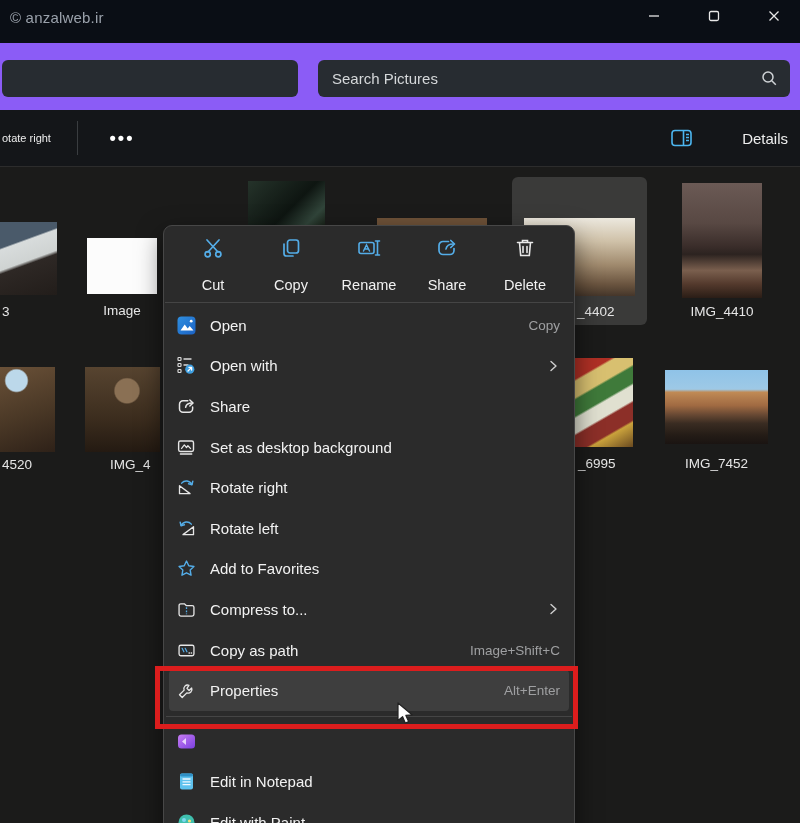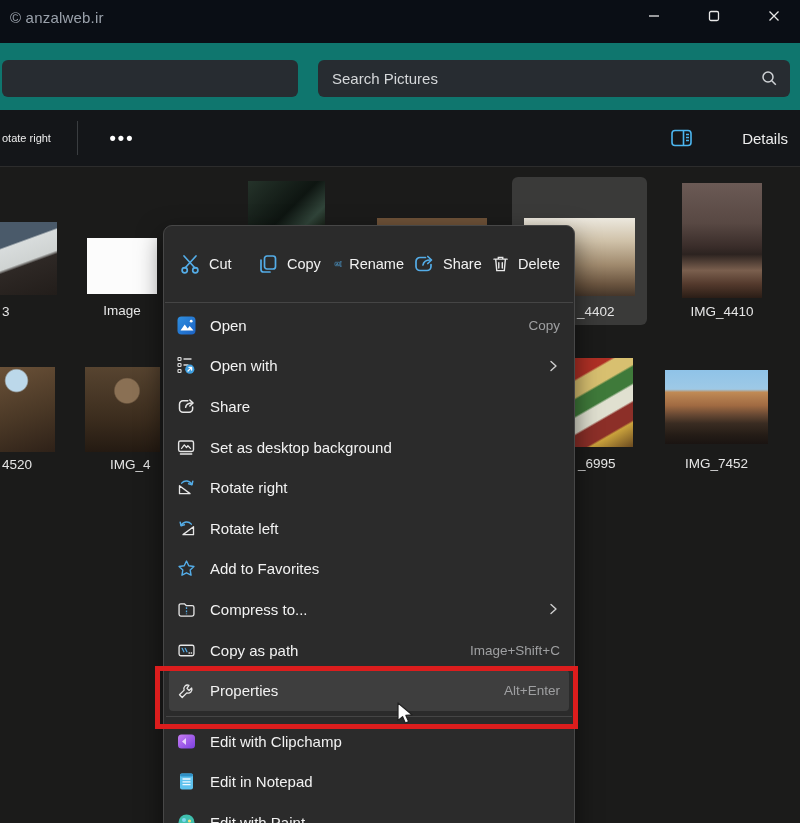--- a/index.html
+++ b/index.html
@@ -8,21 +8,21 @@
   .stage { position:relative; width:800px; height:823px;border-radius:32px; }
 
   
   .titlebar { position:absolute; left:0; top:0; width:800px; height:43px; background:#0a0e15; }
   .watermark { position:absolute; left:10px; top:9px; font-size:15px; color:#9aa1ab; letter-spacing:.2px; }
   .winbtn { position:absolute; top:0; width:40px; height:32px; display:flex; align-items:center; justify-content:center; }
   .winbtn svg { display:block; }
   .btn-min { left:634px; } .btn-max { left:694px; } .btn-close { left:754px; }
 
   
-  .navrow { position:absolute; left:0; top:43px; width:800px; height:67px; background:#0f766e; }
+  .navrow { position:absolute; left:0; top:43px; width:800px; height:67px; background:#8b5cf6; }
   .addressbar { position:absolute; left:2px; top:17px; width:296px; height:37px; background:#272c31; border-radius:6px; }
   .searchbox { position:absolute; left:318px; top:17px; width:472px; height:37px; background:#272c31; border-radius:6px;
     display:flex; align-items:center; padding:0 12px 0 14px; }
   .search-text { flex:1; font-size:15px; color:#d5d8da; }
   .searchbox svg { flex:none; }
 
   
   .toolbar { position:absolute; left:0; top:110px; width:800px; height:57px; background:#141619; border-bottom:1px solid #2c2c2c; }
   .tb-rotate { position:absolute; left:0; top:0; height:56px; display:flex; align-items:center; font-size:11px; color:#ededed; padding-left:2px; }
   .tb-divider { position:absolute; left:77px; top:11px; width:1px; height:34px; background:#3a3d40; }
@@ -55,21 +55,21 @@
   .l-4410  { left:672px; top:136px; width:100px; }
   .l-4520  { left:2px;  top:289px; }
   .l-4xxx  { left:110px; top:289px; }
   .l-6995  { left:578px; top:288px; }
   .l-7452  { left:665px; top:288px; width:103px; }
 
   
   .ctxmenu { position:absolute; left:163px; top:225px; width:412px; height:645px; background:#2b2b2b;
     border:1px solid #474747; border-radius:9px; box-shadow:0 10px 26px rgba(0,0,0,.55); z-index:5; overflow:hidden; }
   .qa-row { height:76px; display:flex; align-items:center; justify-content:space-around; padding:0 10px; }
-  .qa { display:flex; flex-direction:row; align-items:center; gap:7px; width:70px; }
+  .qa { display:flex; flex-direction:column; align-items:center; gap:17px; width:70px; }
   .qa .lbl { font-size:14.5px; color:#f2f2f2; }
   .menu-sep { height:1px; background:#454545; margin:0 1px 2px 1px; }
   .menu-sep2 { height:1px; background:#454545; margin:5px 2px 4px 2px; }
   .mi { height:40.6px; display:flex; align-items:center; padding:0 14px 0 12px; }
   .mi .ic { width:21px; height:21px; margin-right:13px; display:flex; align-items:center; justify-content:center; flex:none; }
   .mi .lbl { flex:1; font-size:15px; color:#f2f2f2; white-space:nowrap; }
   .mi .sc { font-size:13.5px; color:#9fa0a2; }
   .mi.hl { background:#3e3e3e; border-radius:4px; margin:0 5px; padding:0 9px 0 7px; }
 
   
@@ -330,21 +330,20 @@
         <defs>
               <linearGradient id="gcc" x1="0" y1="0" x2="1" y2="1">
                 <stop offset="0" stop-color="#c77df2"></stop>
                 <stop offset="1" stop-color="#7b3fe0"></stop>
               </linearGradient>
             </defs>
         <rect x="2" y="3.5" width="17" height="14" rx="3.5" fill="url(#gcc)"></rect>
         <path d="M6 10.5l4-3.5v7z" fill="#f3e8ff" opacity=".85"></path>
       </svg>
         </span>
-      <span class="lbl">Edit with Clipchamp</span>
     </div>
 
     <div class="mi">
       <span class="ic">
           <svg width="21" height="21" viewBox="0 0 21 21">
         <rect x="4" y="2.5" width="13" height="16" rx="2" fill="#5fc2ee"></rect>
         <rect x="4" y="2.5" width="13" height="3" rx="1.5" fill="#2f90c6"></rect>
         <path d="M6.5 8h8M6.5 10.8h8M6.5 13.6h8" stroke="#eef8ff" stroke-width="1.3"></path>
       </svg>
         </span>

